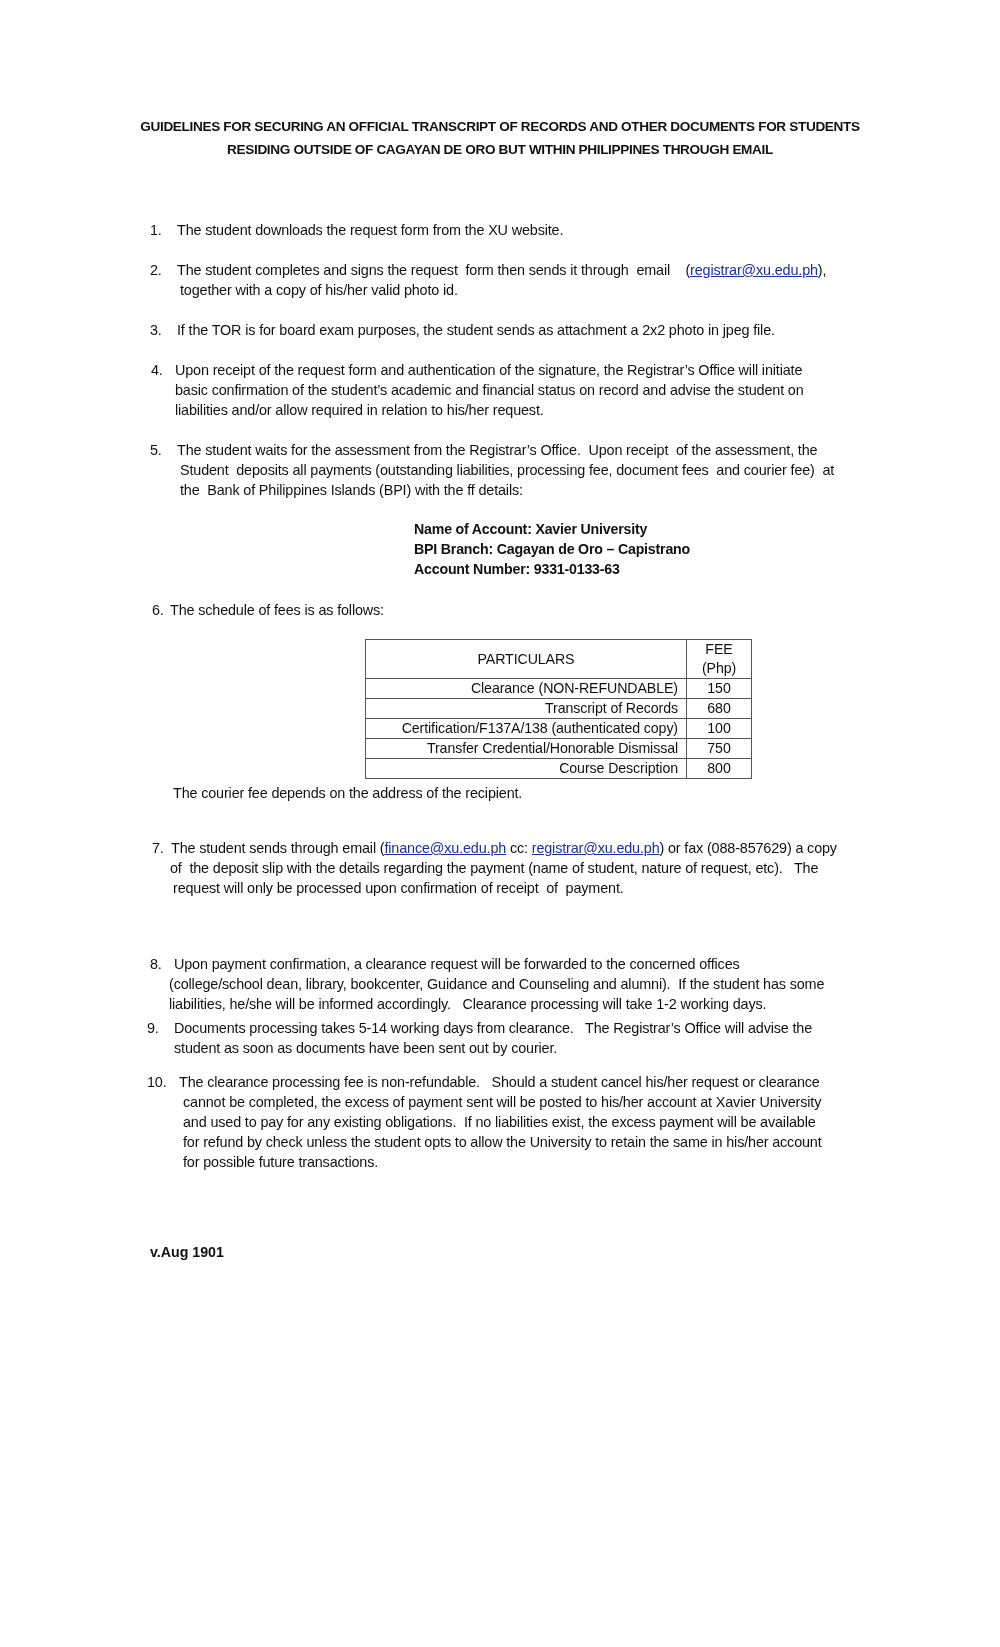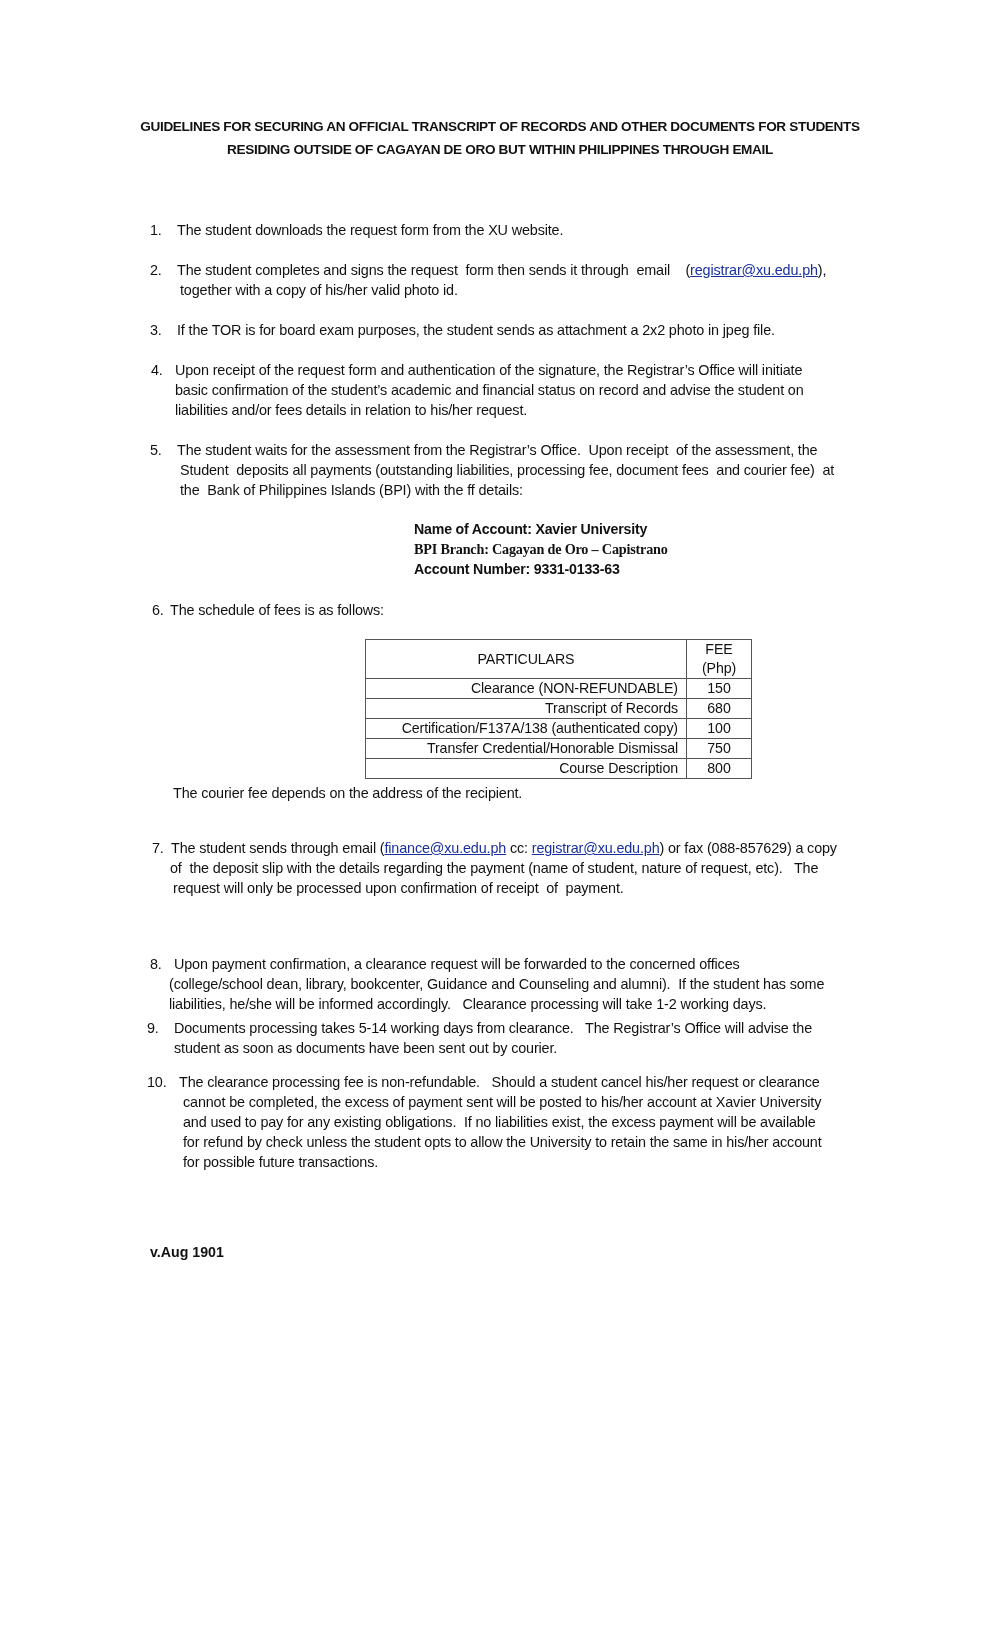--- a/index.html
+++ b/index.html
@@ -46,32 +46,32 @@
 
   <div class="item" style="left:150px; top:320px;">
     <span class="num">3.</span>
     <span class="line" style="left:27px; top:0;">If the TOR is for board exam purposes, the student sends as attachment a 2x2 photo in jpeg file.</span>
   </div>
 
   <div class="item" style="left:151px; top:360px;">
     <span class="num">4.</span>
     <span class="line" style="left:24px; top:0;">Upon receipt of the request  form and authentication of the signature, the Registrar’s Office will initiate</span>
     <span class="line" style="left:24px; top:20px;">basic confirmation of the student’s academic and financial status on record and advise the student on</span>
-    <span class="line" style="left:24px; top:40px;">liabilities and/or fees details in relation to his/her request.</span>
+    <span class="line" style="left:24px; top:40px;">liabilities and/or allow required in relation to his/her request.</span>
   </div>
 
   <div class="item" style="left:150px; top:440px;">
     <span class="num">5.</span>
     <span class="line" style="left:27px; top:0; white-space:pre;">The student waits for the assessment from the Registrar’s Office.  Upon receipt  of the assessment, the</span>
     <span class="line" style="left:30px; top:20px; white-space:pre;">Student  deposits all payments (outstanding liabilities, processing fee, document fees  and courier fee)  at</span>
     <span class="line" style="left:30px; top:40px; white-space:pre;">the  Bank of Philippines Islands (BPI) with the ff details:</span>
   </div>
 
   <div class="bank" style="top:521px;">Name of Account:  Xavier University</div>
-  <div class="bank" style="top:541px;font-family:Liberation Serif, serif;">BPI Branch:  Cagayan de Oro – Capistrano</div>
+  <div class="bank" style="top:541px;">BPI Branch:  Cagayan de Oro – Capistrano</div>
   <div class="bank" style="top:561px;">Account Number:  9331-0133-63</div>
 
   <div class="item" style="left:152px; top:600px;">
     <span class="num">6.</span>
     <span class="line" style="left:18px; top:0;">The schedule of fees is as follows:</span>
   </div>
 
   <table class="fees">
     <tbody>
         <tr>

